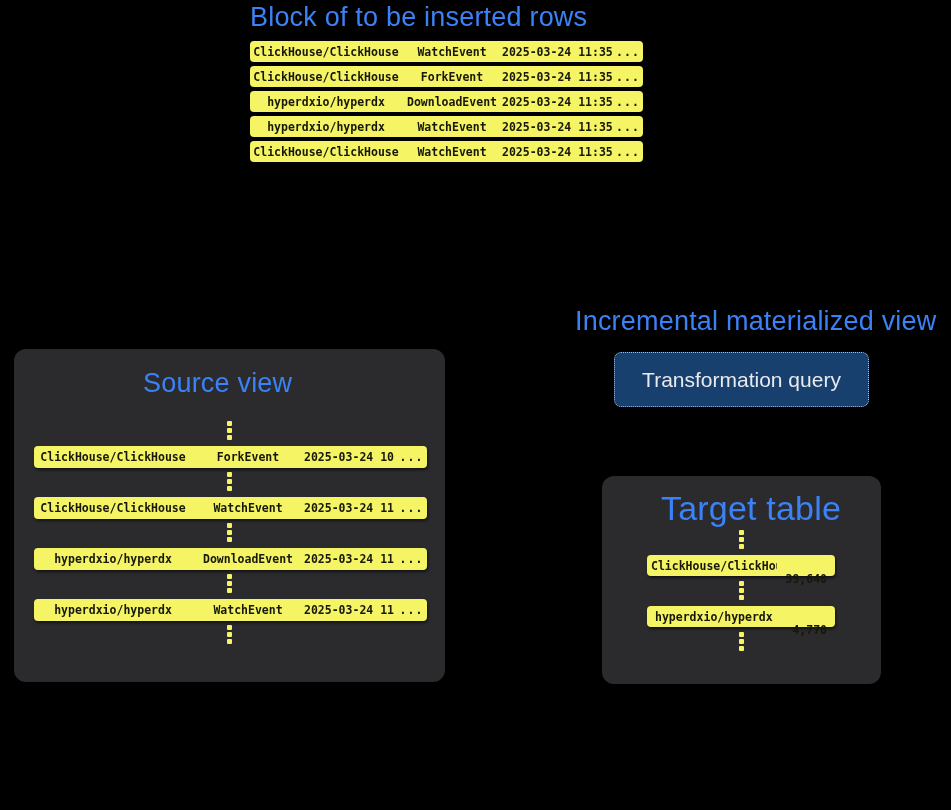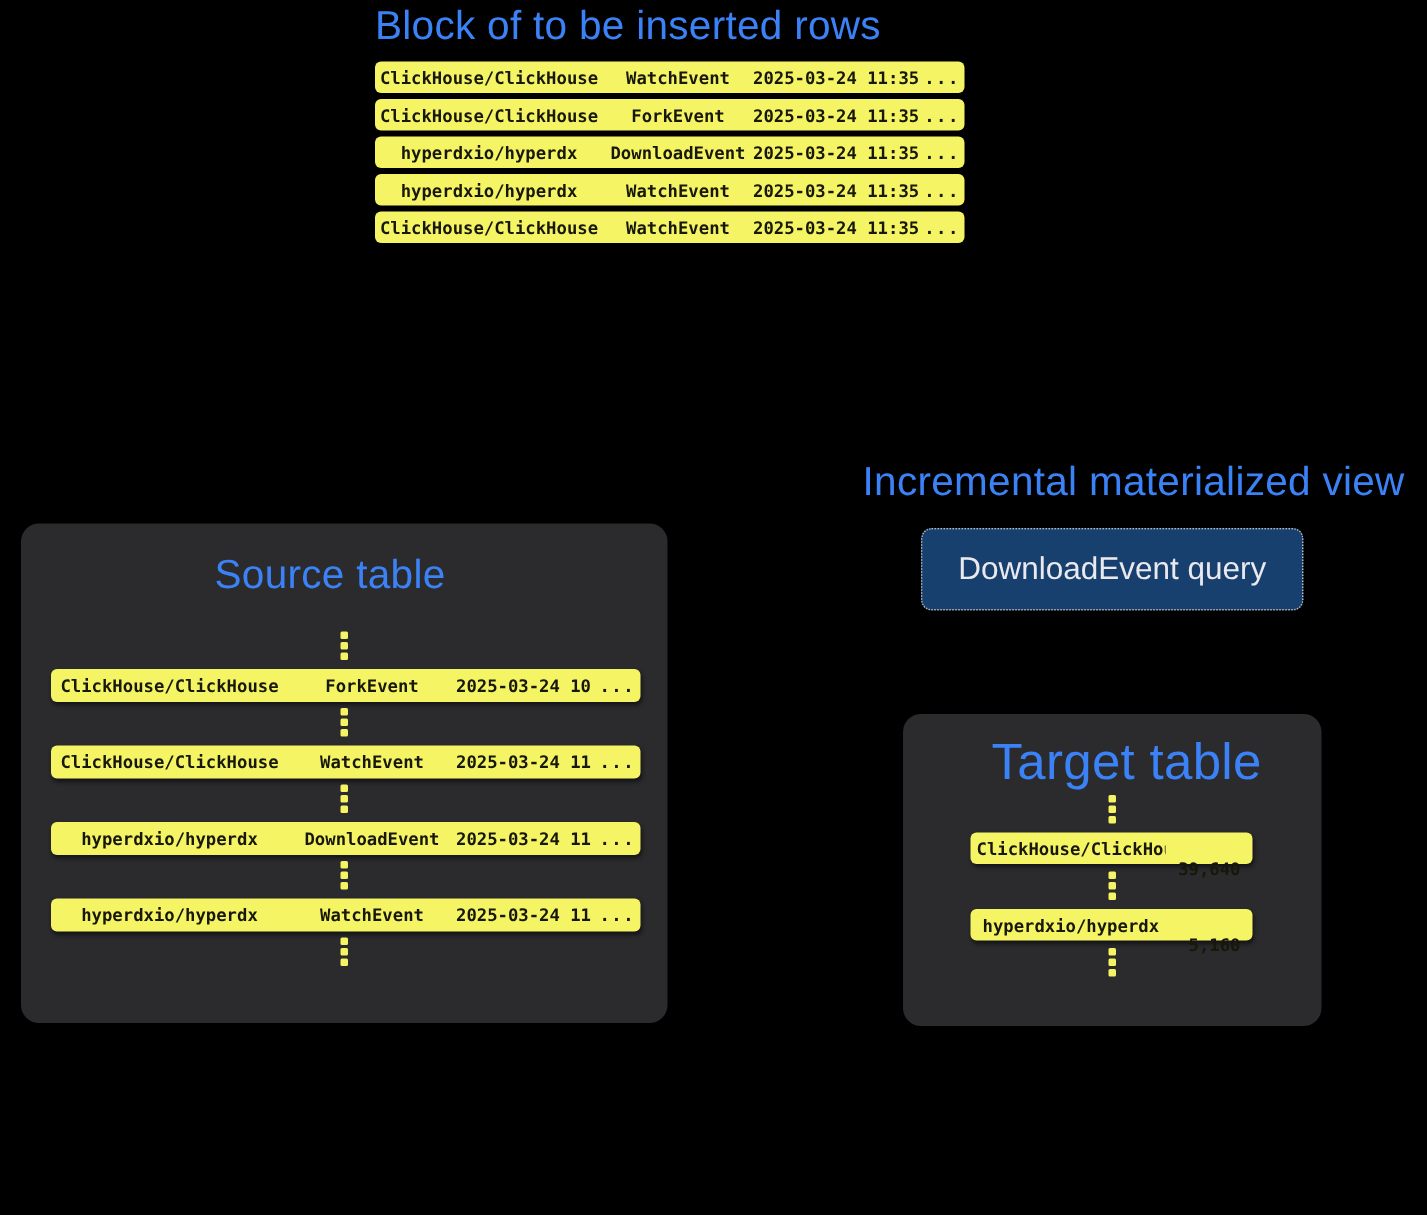--- a/index.html
+++ b/index.html
@@ -137,21 +137,21 @@
 </div>
 <div class="row block-row" style="left:250px; top:141px; width:393px;">
   <span class="cell c-repo">ClickHouse/ClickHouse</span>
   <span class="cell c-event">WatchEvent</span>
   <span class="cell c-time">2025-03-24 11:35:54</span>
   <span class="cell c-dots">...</span>
 </div>
 
 <div class="panel" style="left:14px; top:349px; width:431px; height:333px;"></div>
 
-<div class="heading" style="left:143px; top:368px; font-size:27px;">Source table</div>
+<div class="heading" style="left:143px; top:368px; font-size:27px;">Source view</div>
 
 <div class="vdots" style="left:227px; top:421px; height:19px;">
     <i></i>
     <i></i>
     <i></i>
   </div>
 
 <div class="row src-row" style="left:34px; top:446px; width:393px;">
   <span class="cell c-repo">ClickHouse/ClickHouse</span>
   <span class="cell c-event">ForkEvent</span>
@@ -200,21 +200,21 @@
 
 <div class="vdots" style="left:227px; top:625px; height:19px;">
     <i></i>
     <i></i>
     <i></i>
   </div>
 
 <div class="heading" style="left:527px; top:306px; font-size:27px;margin-left:48px;">Incremental materialized view</div>
 
 <div class="query-box" style="left:614px; top:352px; width:255px; height:55px;">
-  <span>DownloadEvent query</span>
+  <span>Transformation query</span>
 </div>
 
 <div class="panel" style="left:602px; top:476px; width:279px; height:208px;"></div>
 
 <div class="heading" style="left:661px; top:489px; font-size:34px;">Target table</div>
 
 <div class="vdots" style="left:739px; top:530px; height:19px;">
     <i></i>
     <i></i>
     <i></i>
@@ -226,20 +226,20 @@
 </div>
 
 <div class="vdots" style="left:739px; top:581px; height:19px;">
     <i></i>
     <i></i>
     <i></i>
   </div>
 
 <div class="row tgt-row" style="left:647px; top:606px; width:188px;">
   <span class="cell c-repo">hyperdxio/hyperdx</span>
-  <span class="cell c-count">5,160</span>
+  <span class="cell c-count">4,770</span>
 </div>
 
 <div class="vdots" style="left:739px; top:632px; height:19px;">
     <i></i>
     <i></i>
     <i></i>
   </div>
 
 </body></html>

